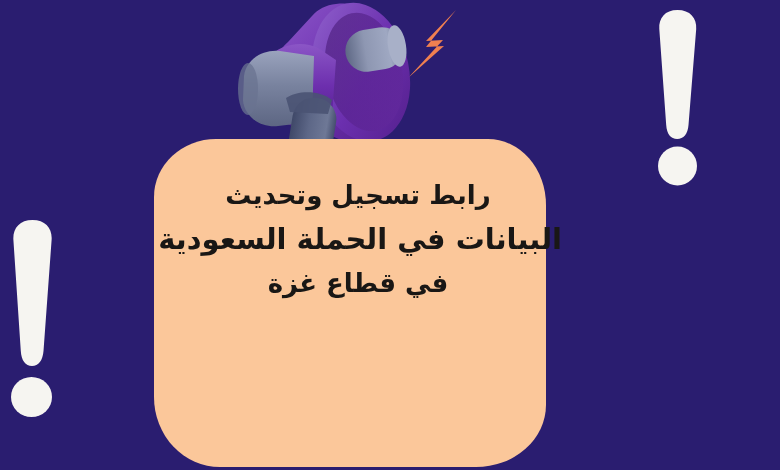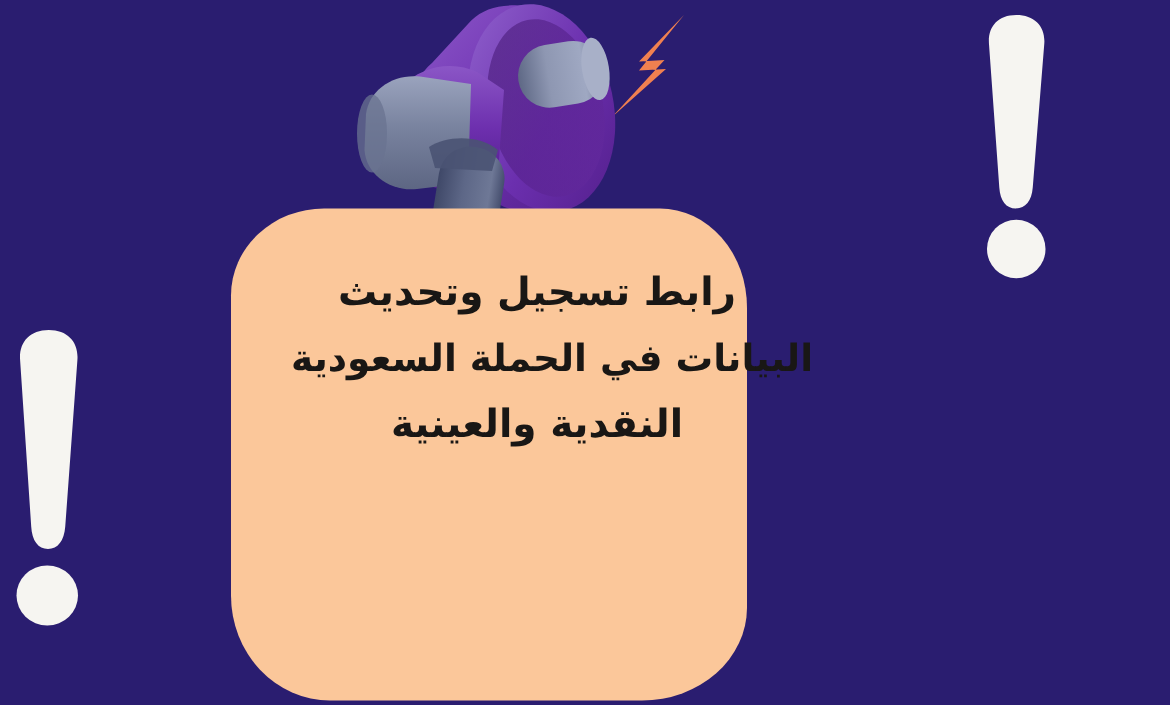--- a/index.html
+++ b/index.html
@@ -44,41 +44,41 @@
     top: 8px;
     width: 70px;
     height: 72px;
   }
 
   
   #card {
     position: absolute;
     left: 154px;
     top: 139px;
-    width: 344px;
+    width: 392px;
     height: 328px;
     background: #fbc79a;
     border-radius: 62px 58px 70px 66px / 58px 66px 62px 70px;
   }
   #card-text {
     position: absolute;
     left: 0;
     top: 34px;
     width: 408px;
     direction: rtl;
     text-align: center;
     color: #191715;
     font-family: "DejaVu Sans", sans-serif;
     font-weight: bold;
     font-size: 26px;
     line-height: 44px;
     letter-spacing: 0px;
   }
   #card-text .line { display: block; white-space: nowrap; }
-  .l-w { font-size: 25px; margin-left: 20px; }
+  .l-w { font-size: 29px; margin-left: 20px; }
 </style>
 </head>
 <body>
 
 <div id="poster">
 
   <div class="excl" id="excl-right">
     <svg width="52" height="178" viewBox="0 0 52 178">
       <path d="M25.5 2 C38 2 45 10 44.2 21 L36.5 117 C35.8 126 31.5 131 25.2 131 C18.8 131 14.8 126 14.2 117 L7.3 21 C6.6 10 13 2 25.5 2 Z" fill="#f6f5f1"></path>
       <ellipse cx="25.5" cy="158" rx="19.5" ry="19.5" fill="#f6f5f1"></ellipse>
@@ -167,17 +167,17 @@
         <rect x="62" y="104" width="44" height="80" rx="21" fill="url(#handleGrad)"></rect>
       </g>
       <path d="M58 104 C70 96 92 96 104 106 L100 120 L62 118 Z" fill="#4a5373" opacity="0.9"></path>
     </svg>
   </div>
 
   <div id="card">
     <div id="card-text">
       <span class="line">رابط تسجيل وتحديث</span>
       <span class="line l-w">البيانات في الحملة السعودية</span>
-      <span class="line">النقدية والعينية</span>
+      <span class="line">في قطاع غزة</span>
     </div>
   </div>
 
 </div>
 
 </body></html>

